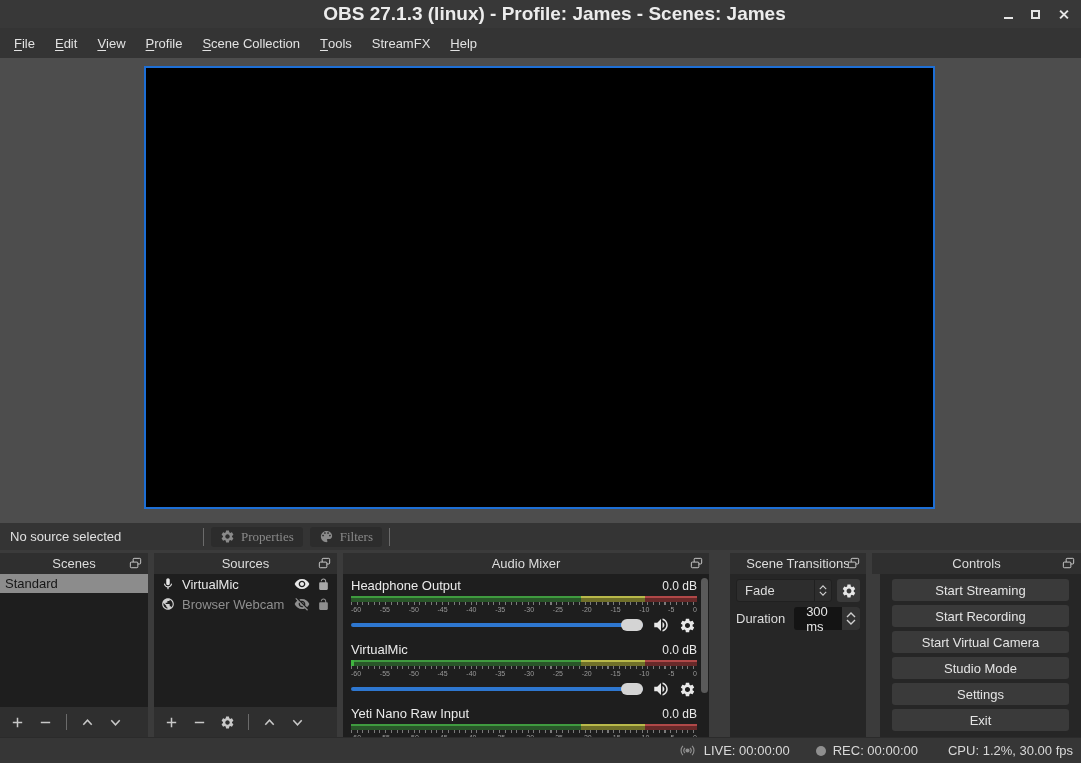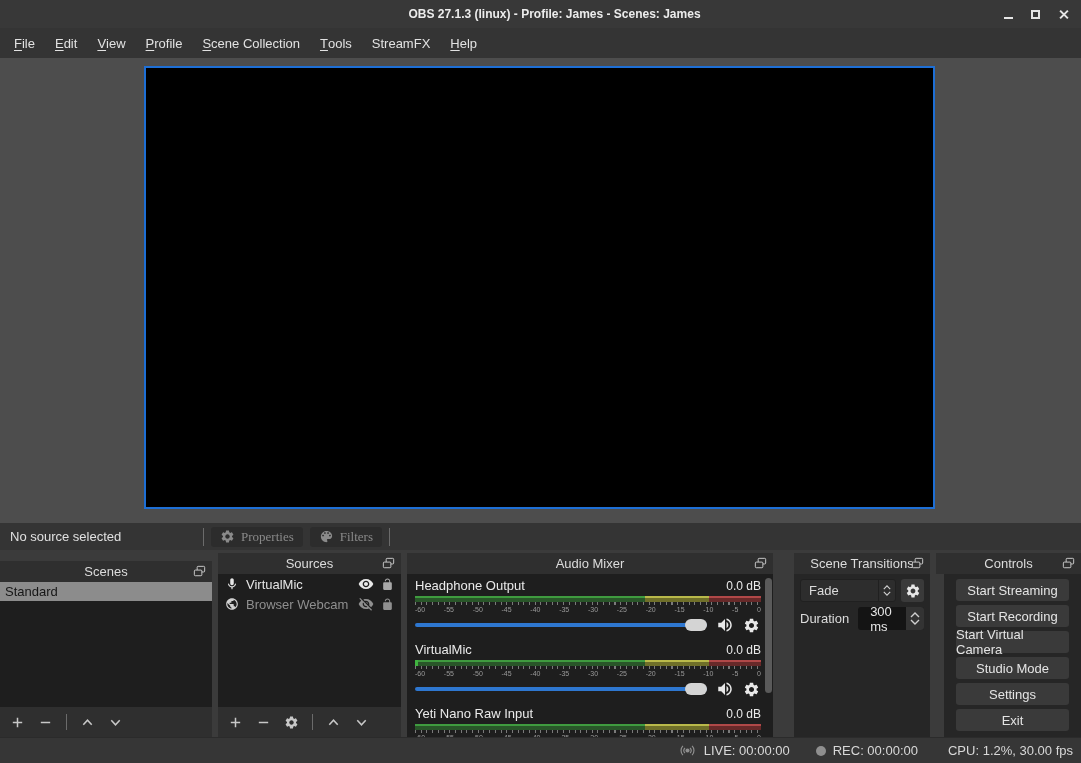--- a/index.html
+++ b/index.html
@@ -1,21 +1,21 @@
 <!DOCTYPE html>
 <html><head>
 <meta charset="utf-8">
 <style>
   * { margin:0; padding:0; box-sizing:border-box; }
   body { font-family:"Liberation Sans", sans-serif; background:#1e1e1e; }
   .app { position:relative; width:1081px; height:763px; overflow:hidden; background:#3b3b3b; }
 
   
   .titlebar { height:28px; background:#383838; display:flex; align-items:center; justify-content:center; position:relative; }
-  .title { font-size:12px; font-weight:bold; color:#ececec;margin-left:28px; }
+  .title { font-size:19px; font-weight:bold; color:#ececec;margin-left:28px; }
   .win-controls { position:absolute; right:12px; top:0; height:100%; display:flex; align-items:center; gap:18px; }
   .wc-min { width:9px; height:2px; background:#e6e6e6; margin-top:7px; }
   .wc-max { width:9px; height:9px; border:2px solid #e6e6e6; }
   .wc-close { position:relative; width:11px; height:11px; }
   .wc-close::before,.wc-close::after { content:""; position:absolute; left:4.5px; top:0; width:2px; height:11px; background:#e6e6e6; }
   .wc-close::before { transform:rotate(45deg); }
   .wc-close::after { transform:rotate(-45deg); }
 
   
   .menubar { height:30px; background:#343434; display:flex; align-items:stretch; padding-left:4px; }
@@ -30,21 +30,21 @@
   .srcbar { height:27px; background:#343434; display:flex; align-items:center; position:relative; }
   .nosrc { padding-left:10px; font-size:13px; color:#e0e0e0; }
   .sb-group { position:absolute; left:203px; display:flex; align-items:center; gap:7px; height:100%;font-family:Liberation Serif, serif; }
   .vsep { width:1px; height:18px; background:#6b6b6b; }
   .tb-btn { height:20px; background:#2c2c2c; border-radius:3px; display:flex; align-items:center; gap:6px; padding:0 9px; color:#8a8a8a; font-size:13px; }
   .tb-btn svg { fill:#8a8a8a; }
 
   
   .docks { height:187px; background:#3b3b3b; display:flex; gap:6px; padding-top:3px; }
   .dock { display:flex; flex-direction:column; min-width:0; }
-  .d-scenes { width:212px;margin-top:8px; } .d-sources { width:183px; } .d-mixer { width:366px; } .d-trans { width:151px;padding-left:15px; } .d-controls { flex:1; }
+  .d-scenes { width:148px; } .d-sources { width:183px; } .d-mixer { width:366px; } .d-trans { width:151px;padding-left:15px; } .d-controls { flex:1; }
   .dock-header { height:21px; background:#2f2f2f; position:relative; flex:none; }
   .dock-title { position:absolute; left:0; right:0; top:0; height:21px; line-height:21px; text-align:center; font-size:13px; color:#dcdcdc; }
   .popout { position:absolute; right:5px; top:3px; }
   .dock-body { flex:1; background:#1e1e1e; overflow:hidden; position:relative; }
   .dock-body.alt { background:#262626; }
   .dock-toolbar { height:30px; background:#2f2f2f; display:flex; align-items:center; gap:13px; padding:0 10px; flex:none; }
   .dock-toolbar svg { stroke:#c8c8c8; fill:none; stroke-width:1.6; }
 
   .scene-row { height:19px; background:#8c8c8c; color:#161616; font-size:13px; padding:0 5px; display:flex; align-items:center; }
 

